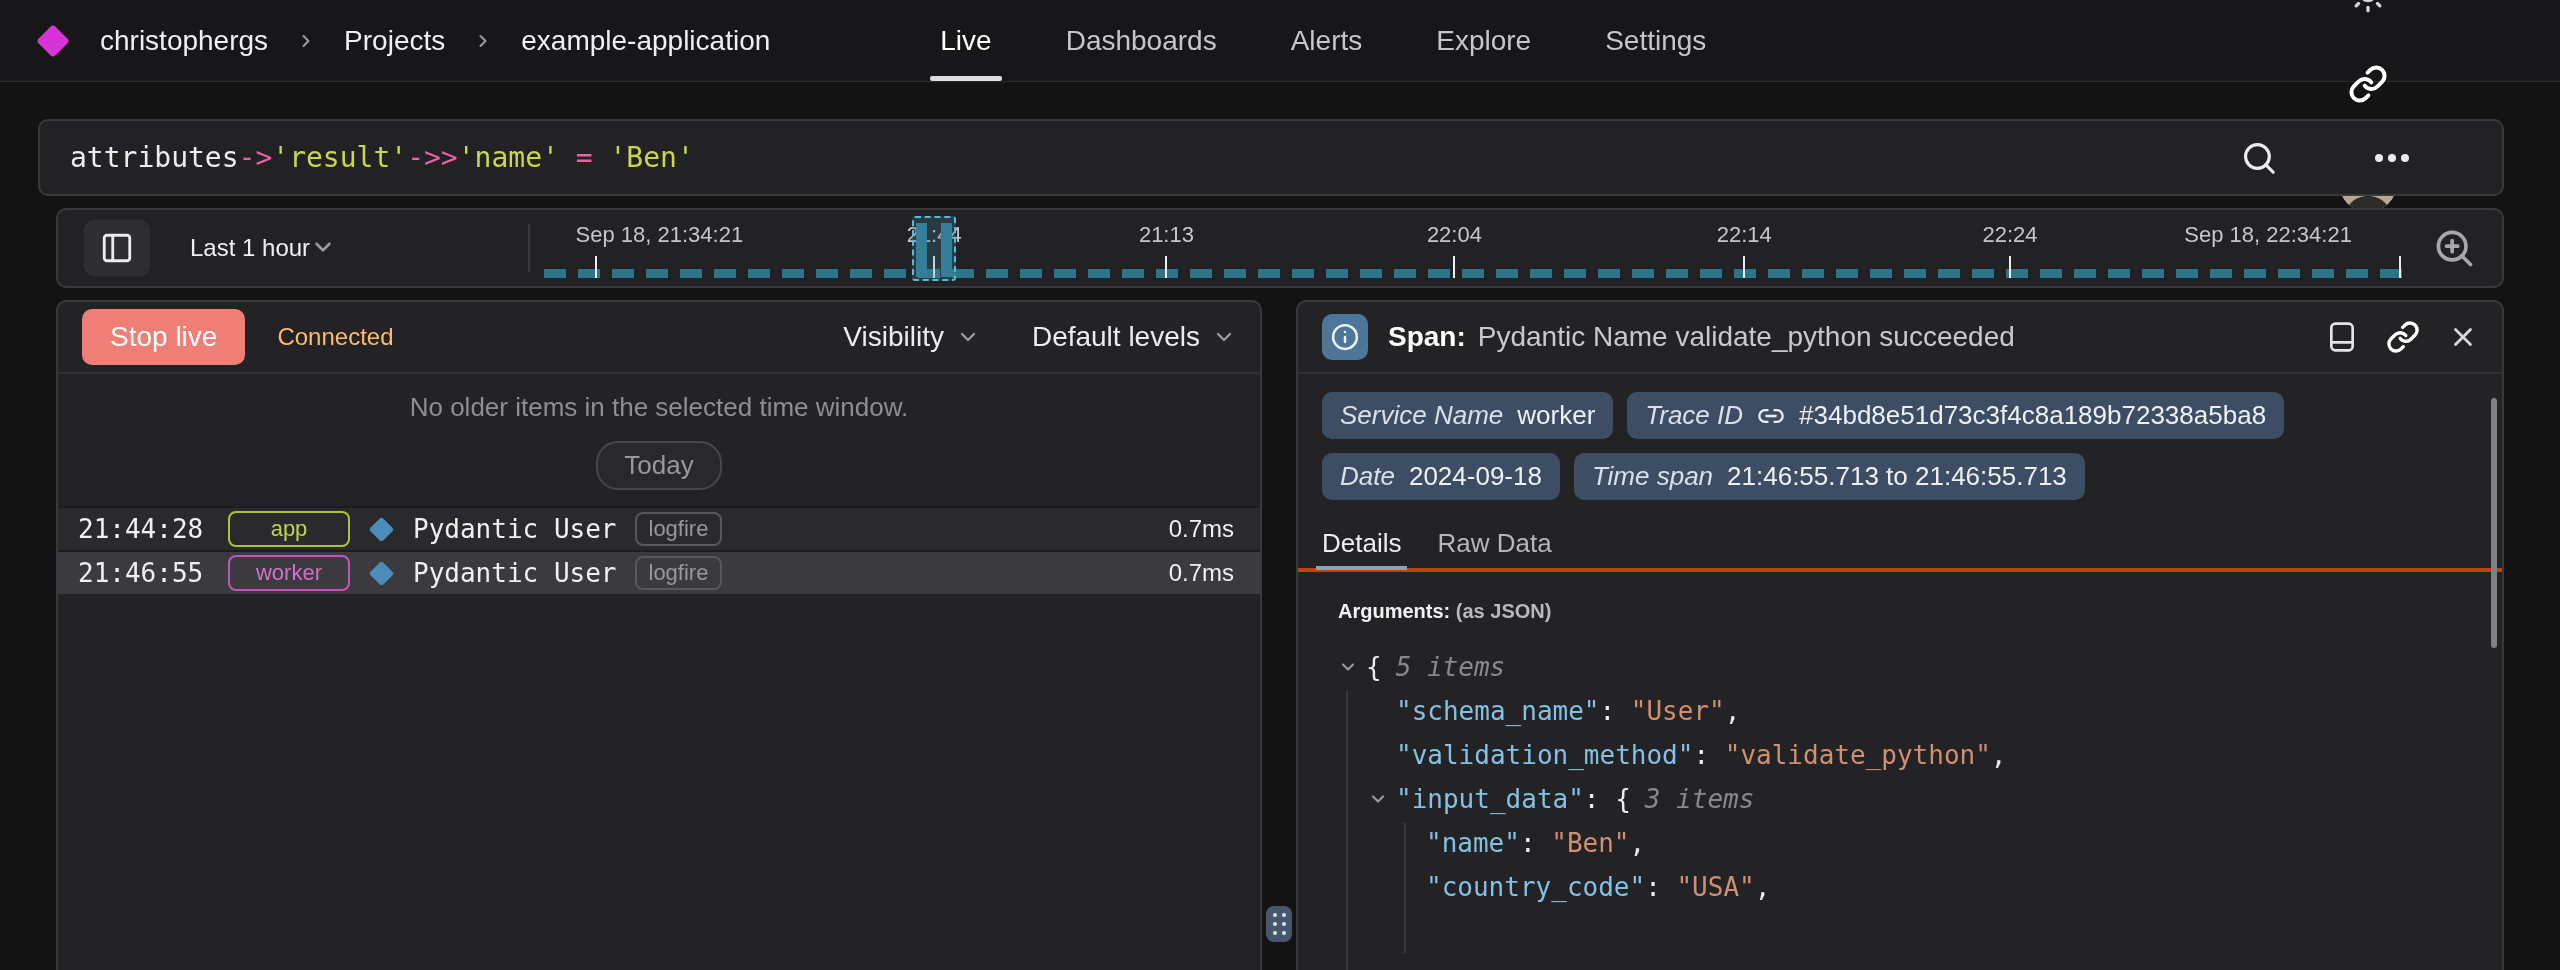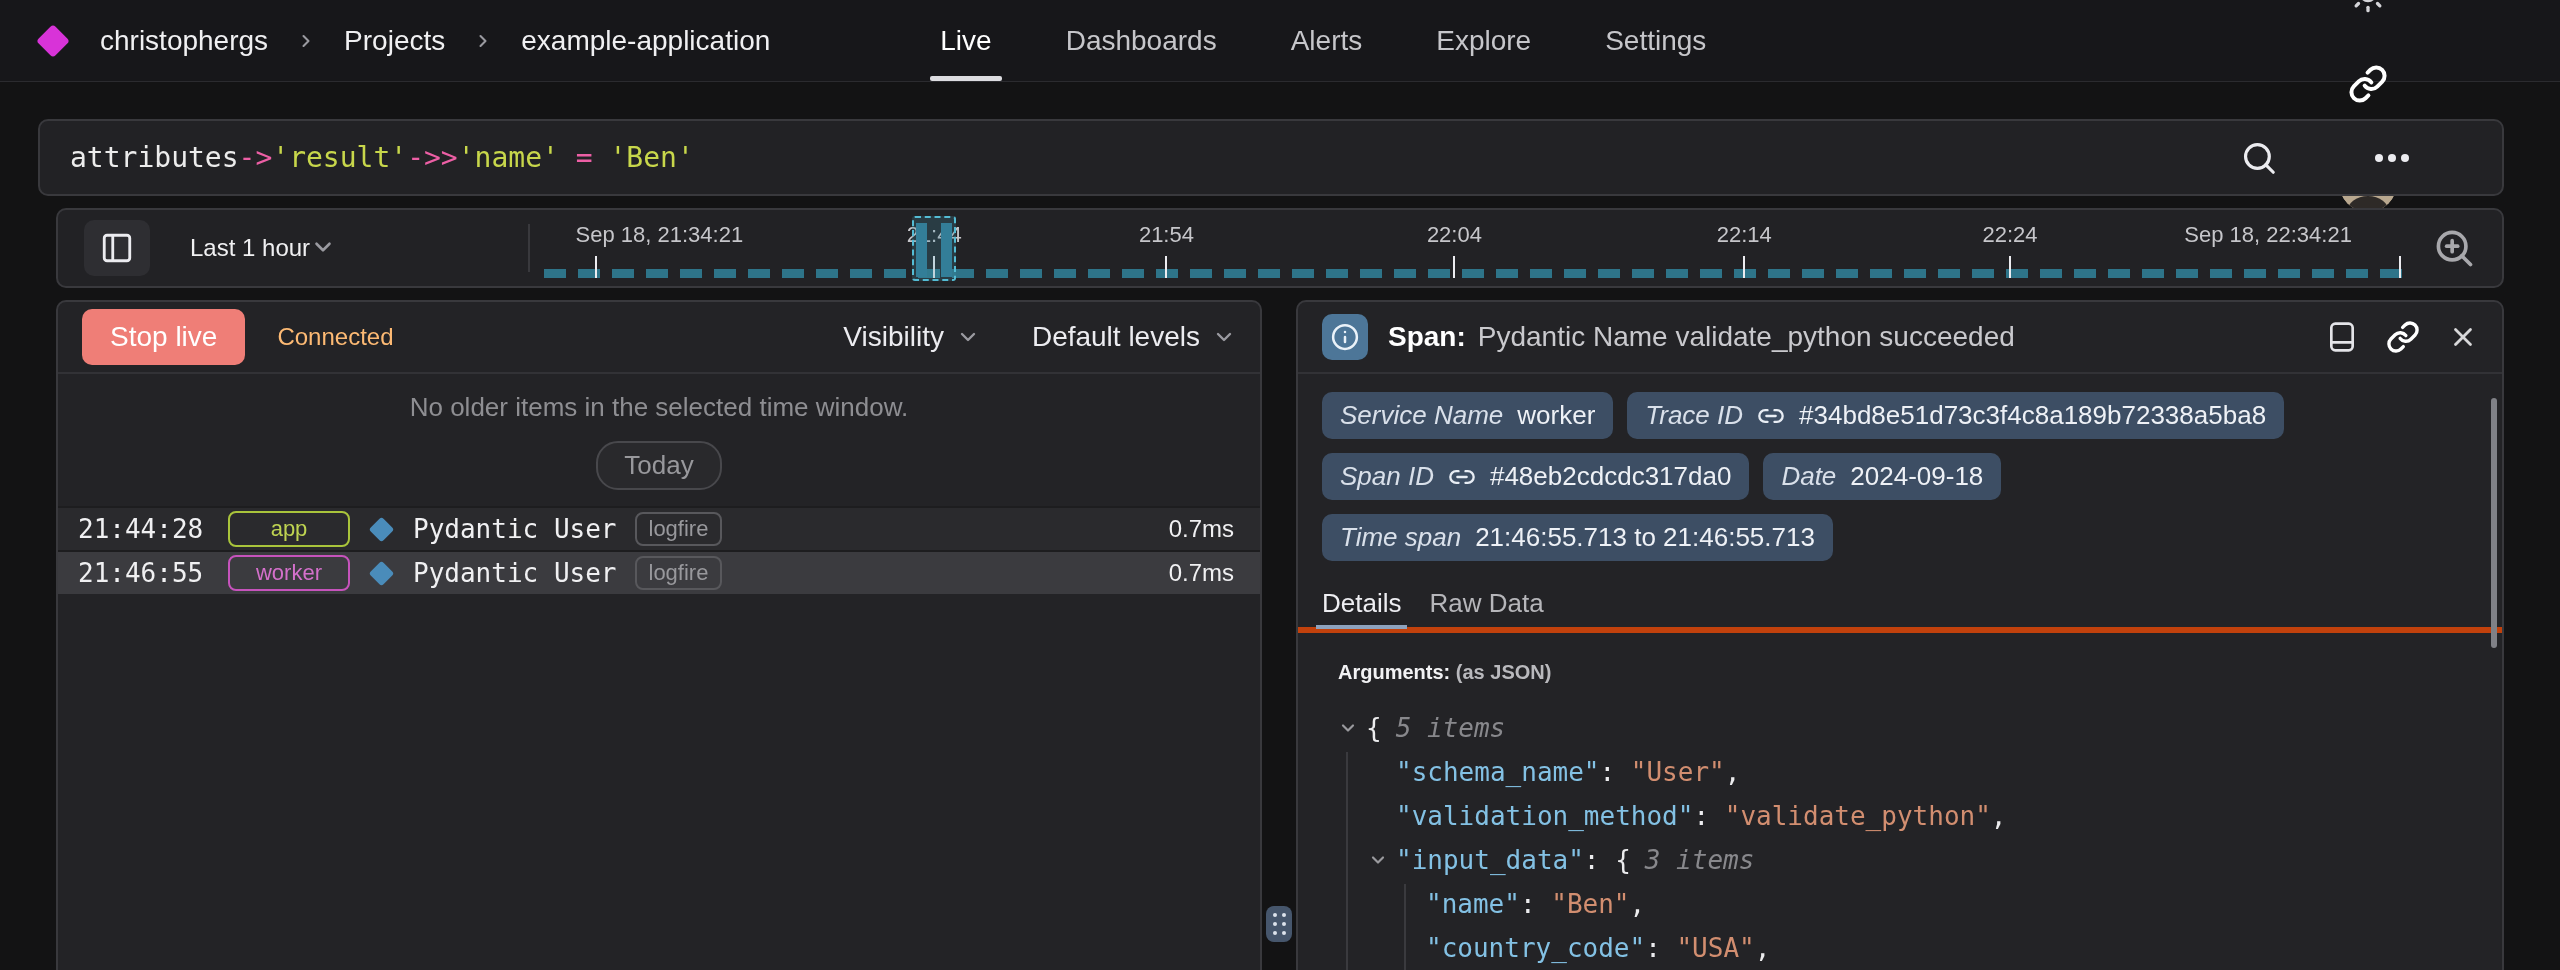--- a/index.html
+++ b/index.html
@@ -98,21 +98,21 @@
   .span-title { font-size:28px; display:flex; gap:12px; align-items:baseline; white-space:nowrap; overflow:hidden; }
   .span-title .tl { font-weight:bold; color:#ffffff; }
   .span-title .tv { color:#c9c9cd; }
   .rh-icons { margin-left:auto; display:flex; align-items:center; gap:28px; }
   .rh-icons > * { cursor:pointer; }
 
   .badges { padding:18px 24px 0 24px; display:flex; gap:14px; flex-wrap:wrap; }
   .pill { background:#3d4e64; border-radius:10px; padding:8px 18px; font-size:26px; color:#eef1f6; display:inline-flex; align-items:center; gap:14px; white-space:nowrap; }
   .pill .lbl { font-style:italic; color:#d9e0ea; }
 
-  .dtabs { margin-top:18px; border-bottom:6px solid #c2410c; padding:0 24px; display:flex; gap:28px; height:54px; flex:none; }
+  .dtabs { margin-top:18px; border-bottom:4px solid #c2410c; padding:0 24px; display:flex; gap:36px; height:54px; flex:none; }
   .dtab { position:relative; display:flex; align-items:center; font-size:26px; color:#b6b6ba; cursor:pointer; }
   .dtab.active { color:#eeeef2; }
   .dtab.active::after { content:""; position:absolute; left:-6px; right:-6px; bottom:-2px; height:4px; background:#8da2bd; }
 
   .dcontent { padding:28px 24px 0 40px; position:relative; flex:1; }
   .args-h { font-size:20px; font-weight:bold; margin:0 0 22px 0; color:#f2f2f4; }
   .args-h .suffix { color:#b9b9bd; }
   .jsonblk { position:relative; font-family:"DejaVu Sans Mono", monospace; font-size:26px; }
   .jline { display:flex; align-items:center; height:44px; white-space:pre; }
   .jkey { color:#83c1e4; } .jval { color:#d28e70; } .jpunct { color:#ececee; }
@@ -241,21 +241,21 @@
             <path d="m6 9 6 6 6-6"></path>
           </svg>
       </span>
     </span>
   </div>
   <div class="tb-div"></div>
   <div class="track">
     <div class="dashes"></div>
     <span class="tick first" style="left:2.6%">Sep 18, 21:34:21</span>
     <span class="tick" style="left:21%">21:44</span>
-    <span class="tick" style="left:33.5%">21:54</span>
+    <span class="tick" style="left:33.5%">21:13</span>
     <span class="tick" style="left:49%">22:04</span>
     <span class="tick" style="left:64.6%">22:14</span>
     <span class="tick" style="left:78.9%">22:24</span>
     <span class="tick last" style="left:96.4%">Sep 18, 22:34:21</span>
     <span class="tickline" style="left:2.8%"></span>
     <span class="tickline" style="left:21%"></span>
     <span class="tickline" style="left:33.5%"></span>
     <span class="tickline" style="left:49%"></span>
     <span class="tickline" style="left:64.6%"></span>
     <span class="tickline" style="left:78.9%"></span>
@@ -382,31 +382,20 @@
         <span>
           <svg width="28" height="28" viewBox="0 0 24 24" fill="none" stroke="#e8edf4" stroke-width="2" stroke-linecap="round">
               <path d="M9 17H7A5 5 0 0 1 7 7h2"></path>
               <path d="M15 7h2a5 5 0 1 1 0 10h-2"></path>
               <path d="M8 12h8"></path>
             </svg>
         </span>
         <span class="val">#34bd8e51d73c3f4c8a189b72338a5ba8</span>
       </span>
       <span class="pill">
-        <span class="lbl">Span ID</span>
-        <span>
-          <svg width="28" height="28" viewBox="0 0 24 24" fill="none" stroke="#e8edf4" stroke-width="2" stroke-linecap="round">
-              <path d="M9 17H7A5 5 0 0 1 7 7h2"></path>
-              <path d="M15 7h2a5 5 0 1 1 0 10h-2"></path>
-              <path d="M8 12h8"></path>
-            </svg>
-        </span>
-        <span class="val">#48eb2cdcdc317da0</span>
-      </span>
-      <span class="pill">
         <span class="lbl">Date</span>
         <span class="val">2024-09-18</span>
       </span>
       <span class="pill">
         <span class="lbl">Time span</span>
         <span class="val">21:46:55.713 to 21:46:55.713</span>
       </span>
     </div>
 
     <div class="dtabs">

